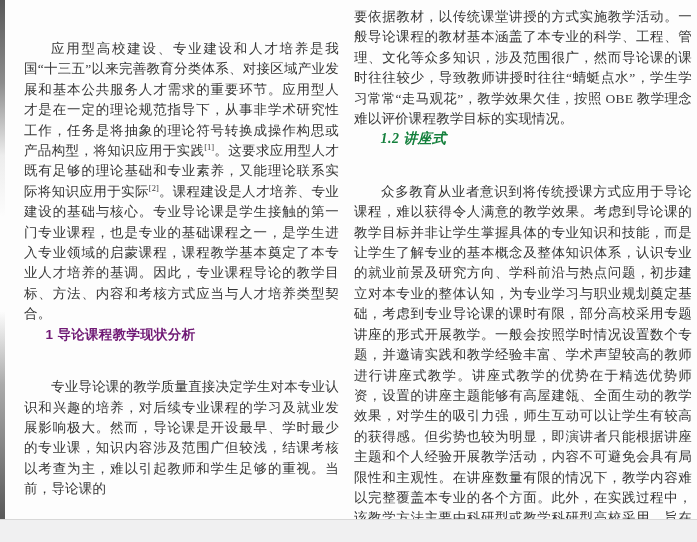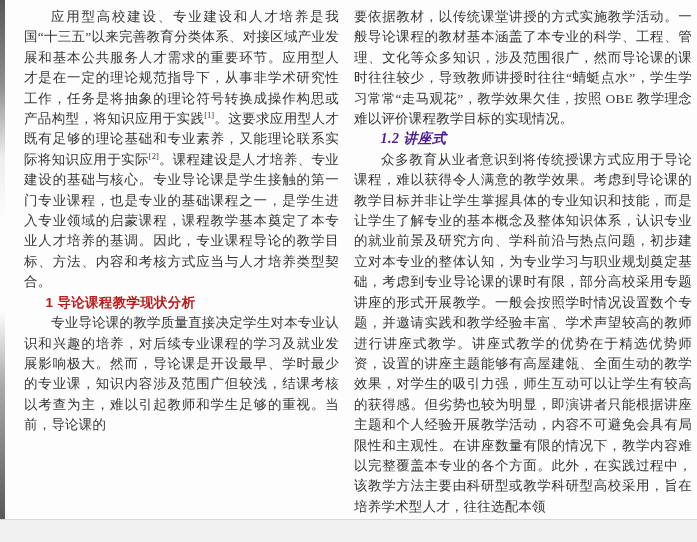--- a/index.html
+++ b/index.html
@@ -27,40 +27,40 @@
   .col-left  { width: 315px; }
   .col-right { width: 338px; }
   .para {
     margin: 0;
     font-size: 13.5px;
     line-height: 20.4px;
     letter-spacing: 0.2px;
     text-align: justify;
     color: #363636;
   }
-  .indent { text-indent: 2em; }
+  .indent { text-indent: 2em; margin-top: 32px; }
   .heading-bold {
     margin: 0;
     font-family: "Liberation Sans", "DejaVu Sans", sans-serif;
     font-weight: 700;
     font-size: 13.5px;
     line-height: 20.4px;
     letter-spacing: 0.3px;
     text-indent: 1.6em;
-    color: #b91c1c;
+    color: #701a75;
   }
   .heading-italic {
     margin: 0;
     font-style: italic;
     font-weight: 600;
     font-size: 14px;
     line-height: 20.4px;
     letter-spacing: 0.4px;
     text-indent: 1.9em;
-    color: #4c1d95;
+    color: #15803d;
   }
   sup.cite {
     font-size: 8.5px;
     line-height: 0;
     vertical-align: super;
     letter-spacing: 0;
   }
   .edge-shadow {
     position: absolute;
     left: 0;

